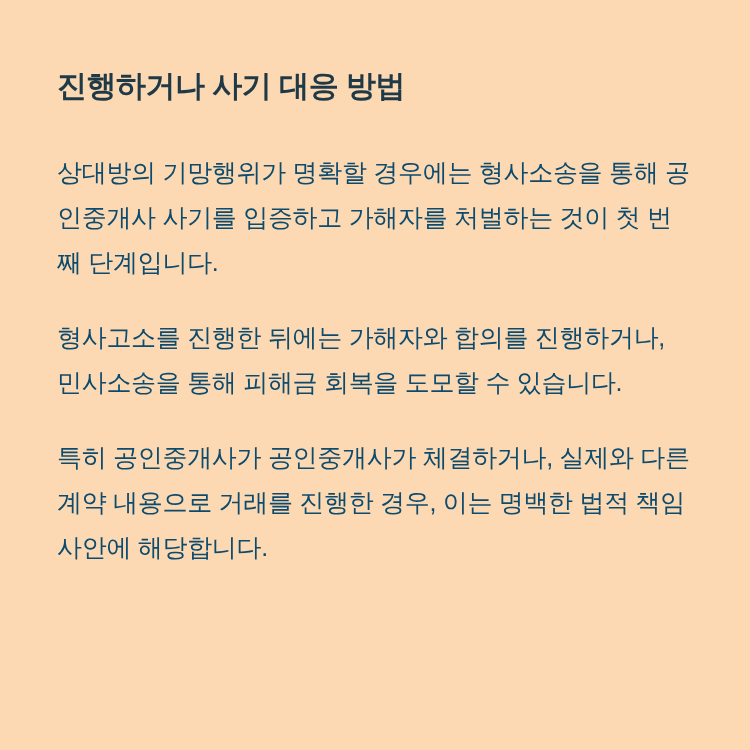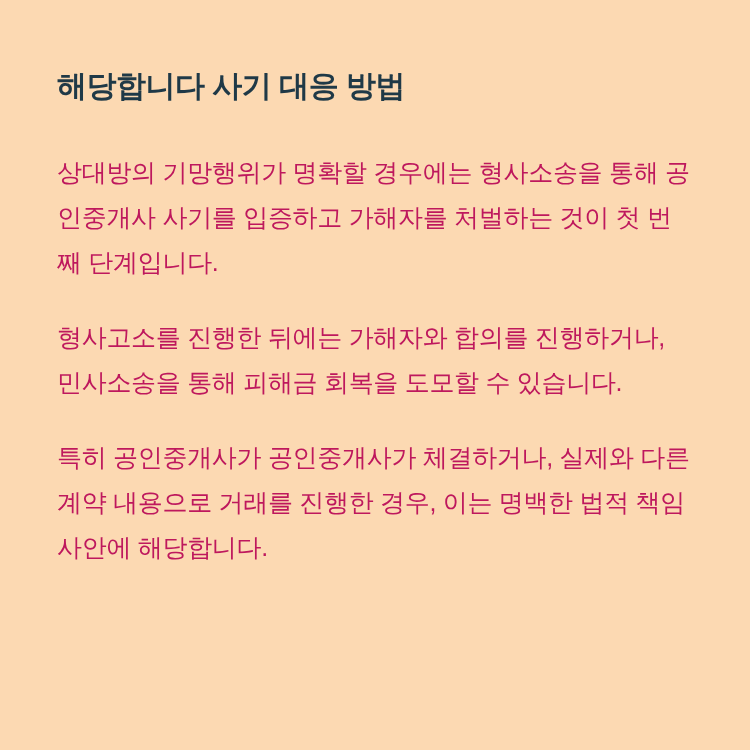--- a/index.html
+++ b/index.html
@@ -25,30 +25,30 @@
     line-height: 39px;
     font-weight: 800;
     letter-spacing: -0.5px;
     color: #1F3947;
   }
   .para {
     margin: 0 0 30px 0;
     font-size: 25px;
     line-height: 45px;
     letter-spacing: -0.3px;
-    color: #be185d;
+    color: #0c4a6e;
     word-break: break-all;
     overflow-wrap: break-word;
   }
 </style>
 </head>
 <body>
 
 <div class="card">
-  <h1 class="title">해당합니다 사기 대응 방법</h1>
+  <h1 class="title">진행하거나 사기 대응 방법</h1>
 
   <p class="para">상대방의 기망행위가 명확할 경우에는 형사소송을 통해 공인중개사 사기를 입증하고 가해자를 처벌하는 것이 첫 번째 단계입니다.</p>
 
   <p class="para">형사고소를 진행한 뒤에는 가해자와 합의를 진행하거나, 민사소송을 통해 피해금 회복을 도모할 수 있습니다.</p>
 
   <p class="para">특히 공인중개사가 공인중개사가 체결하거나, 실제와 다른 계약 내용으로 거래를 진행한 경우, 이는 명백한 법적 책임 사안에 해당합니다.</p>
 
 </div>
 
 </body></html>

